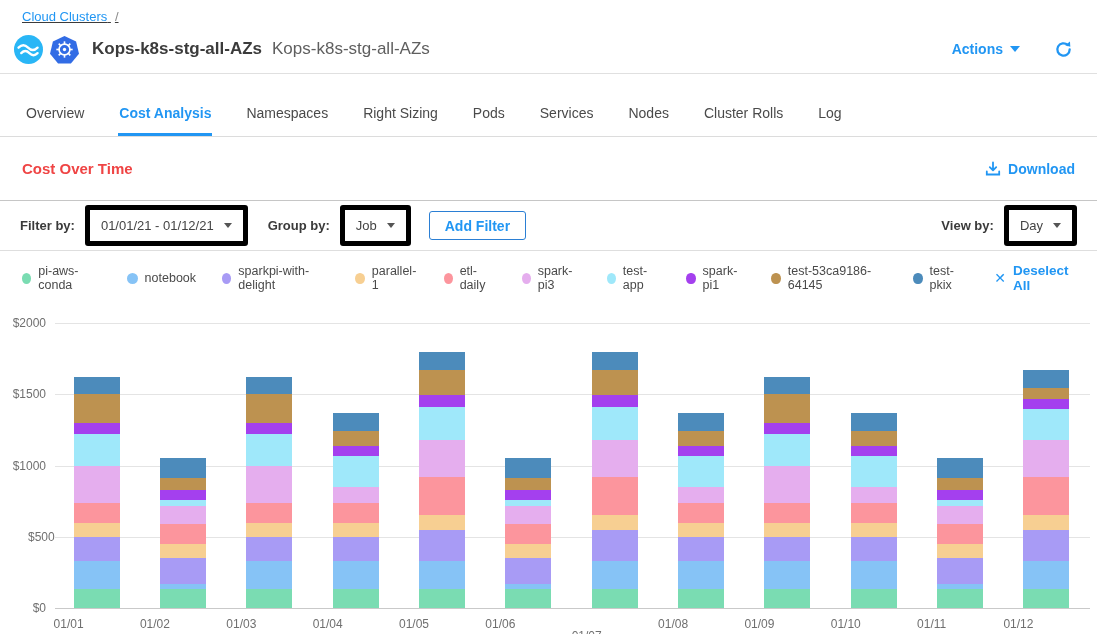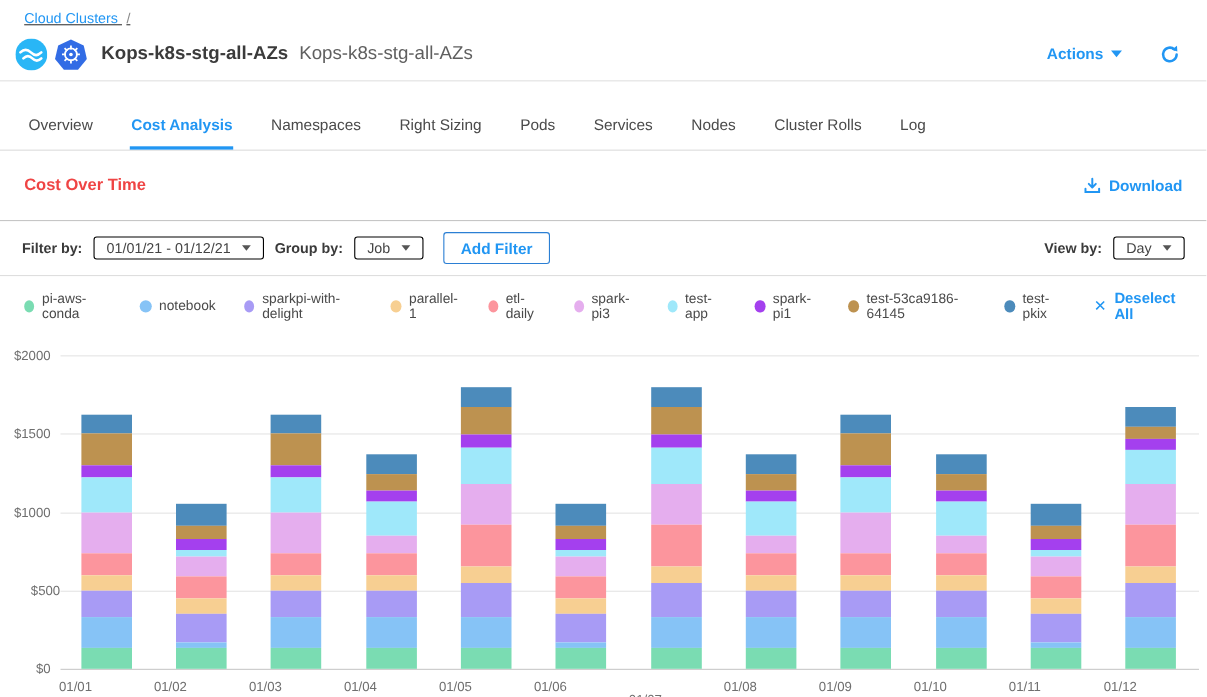--- a/index.html
+++ b/index.html
@@ -28,21 +28,21 @@
   .tab.active { color:#2196f3; font-weight:bold; border-bottom-color:#2196f3; }
 
   
   .section-row { height:64px; display:flex; align-items:center; padding:0 22px; border-bottom:1px solid #c6c6c6; }
   .section-title { font-size:15px; font-weight:bold; color:#ef4444; }
   .download { margin-left:auto; display:flex; align-items:center; gap:7px; color:#2196f3; font-weight:bold; font-size:14px; cursor:pointer; }
 
   
   .filter-row { height:50px; display:flex; align-items:center; padding:0 20px; border-bottom:1px solid #dedede; gap:10px; }
   .flabel { font-size:13px; font-weight:bold; color:#3a3a3a; }
-  .select { display:flex; align-items:center; gap:10px; border:1px solid #000000; border-radius:3px; height:21px; padding:0 11px; font-size:13px; color:#444; cursor:pointer; background:#fff; }
+  .select { display:flex; align-items:center; gap:10px; border:5px solid #000000; border-radius:3px; height:41px; padding:0 11px; font-size:13px; color:#444; cursor:pointer; background:#fff; }
   .select .sel-caret { width:0; height:0; border-left:4px solid transparent; border-right:4px solid transparent; border-top:5px solid #555; }
   .date-select { min-width:146px; }
   .btn-outline { height:29px; padding:0 15px; border:1px solid #2b7fd4; border-radius:3px; background:#fff; color:#2196f3; font-weight:bold; font-size:14px; cursor:pointer; margin-left:8px; font-family:inherit; }
   .viewby { margin-left:auto; display:flex; align-items:center; gap:10px; }
 
   
   .legend-row { height:38px; margin-top:8px; display:flex; align-items:center; padding:0 22px; gap:26px; }
   .legend-item { display:flex; align-items:center; gap:7px; cursor:pointer; }
   .legend-dot { width:11px; height:11px; border-radius:50%; }
   .legend-label { font-size:12.5px; color:#4a4a4a; }
@@ -128,21 +128,21 @@
       <span>Download</span>
     </div>
   </div>
 
   <div class="filter-row">
     <span class="flabel">Filter by:</span>
     <div class="select date-select">
       <span>01/01/21 - 01/12/21</span>
       <span class="sel-caret" style="margin-left:auto;"></span>
     </div>
-    <span class="flabel" style="">Group by:</span>
+    <span class="flabel" style="margin-left:10px;">Group by:</span>
     <div class="select">
       <span>Job</span>
       <span class="sel-caret"></span>
     </div>
     <button class="btn-outline">Add Filter</button>
     <div class="viewby">
       <span class="flabel">View by:</span>
       <div class="select">
         <span>Day</span>
         <span class="sel-caret"></span>

